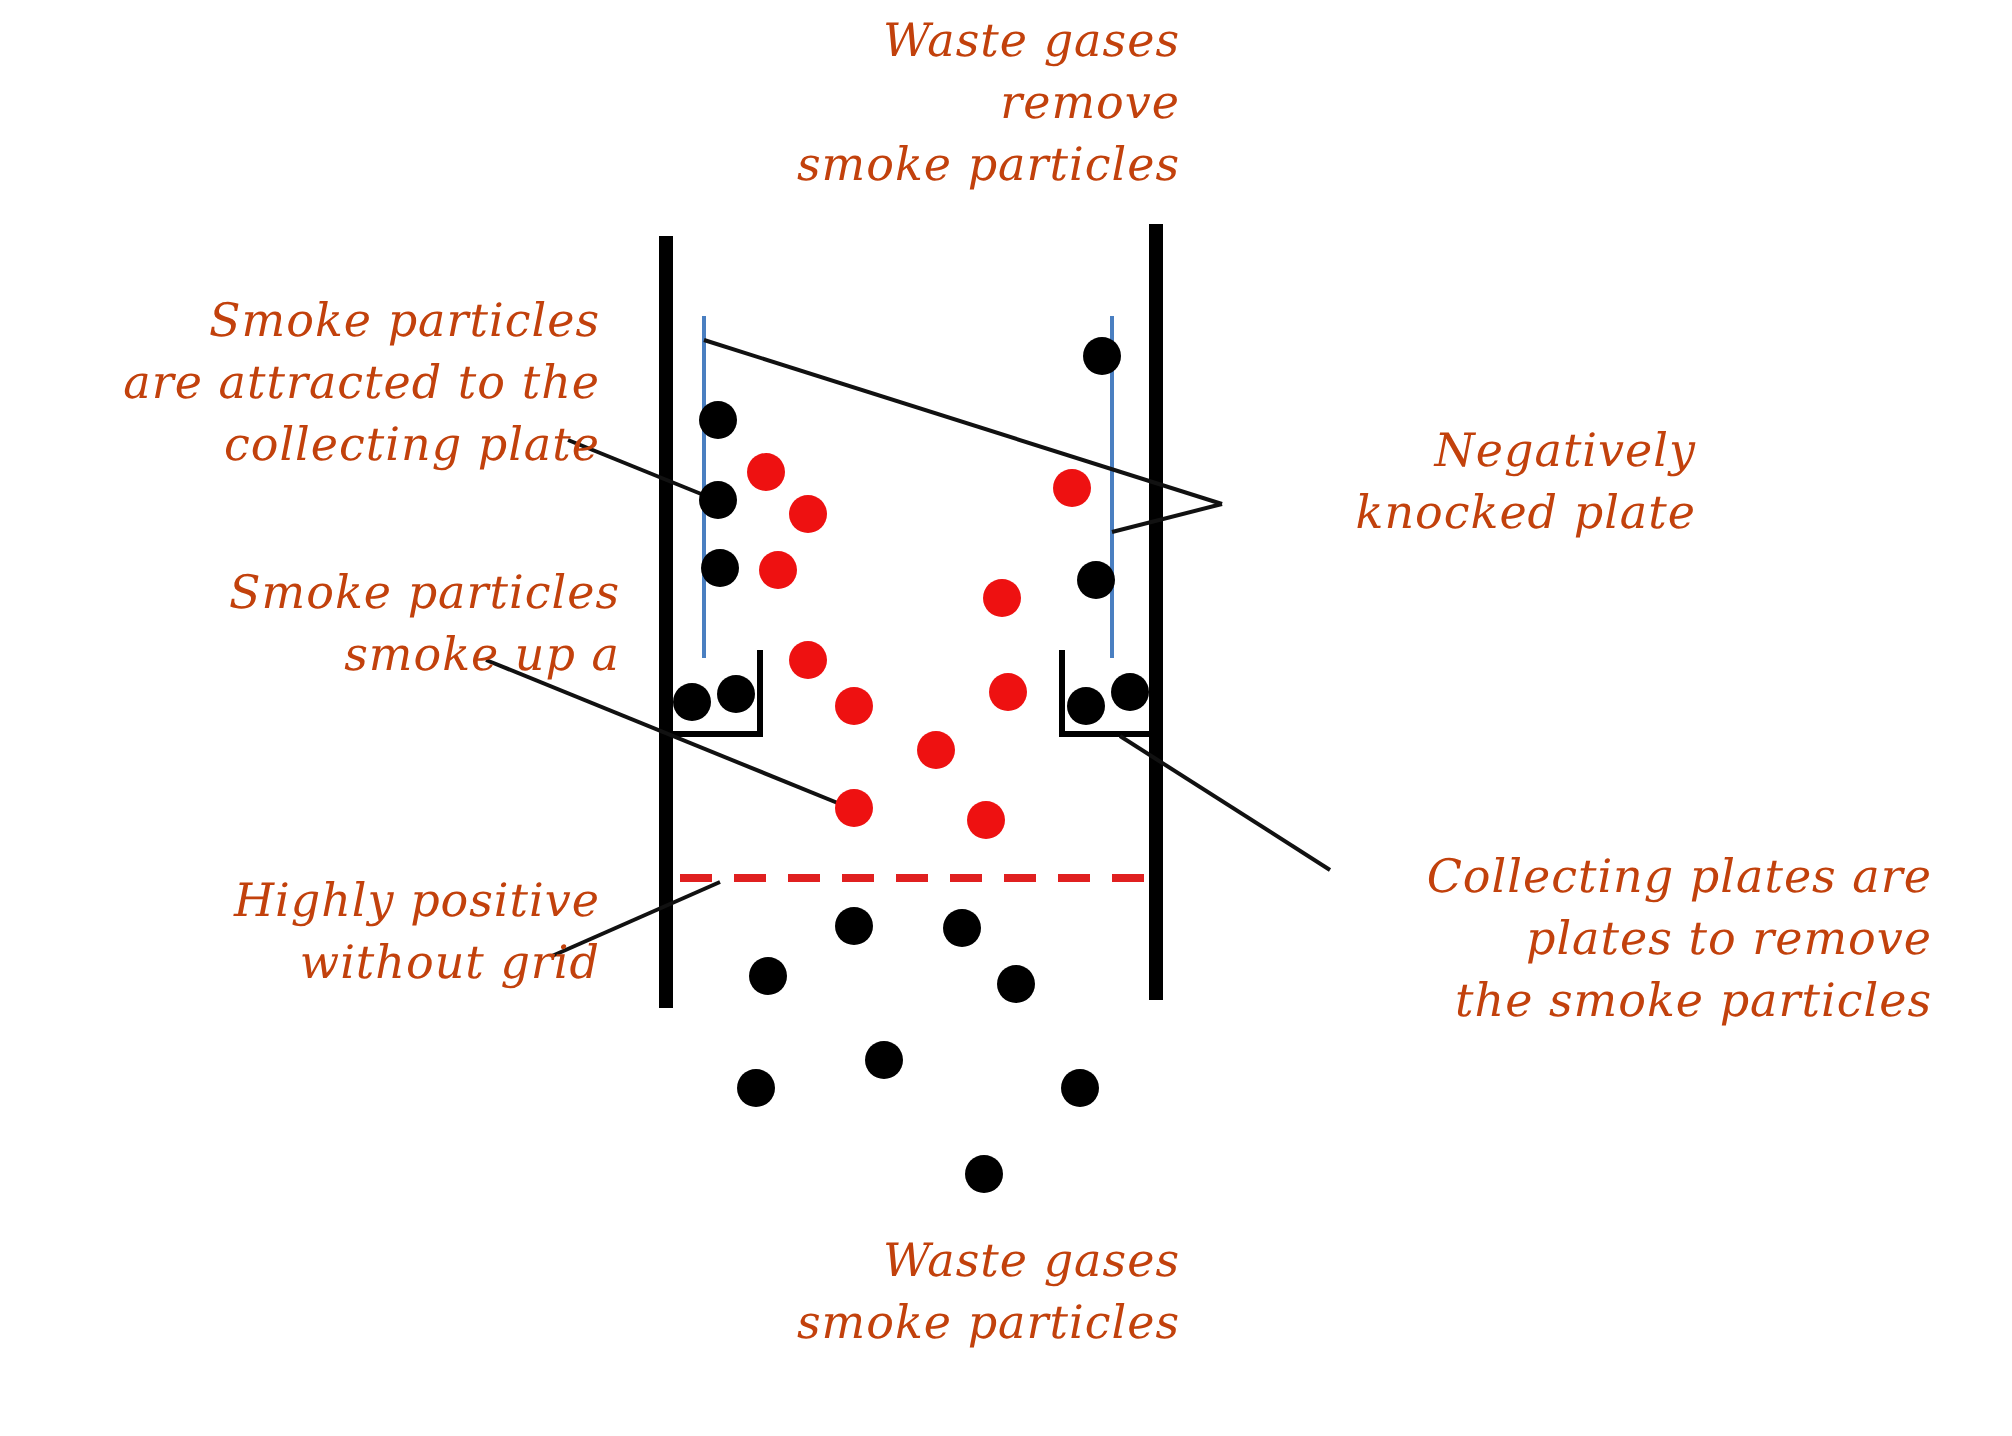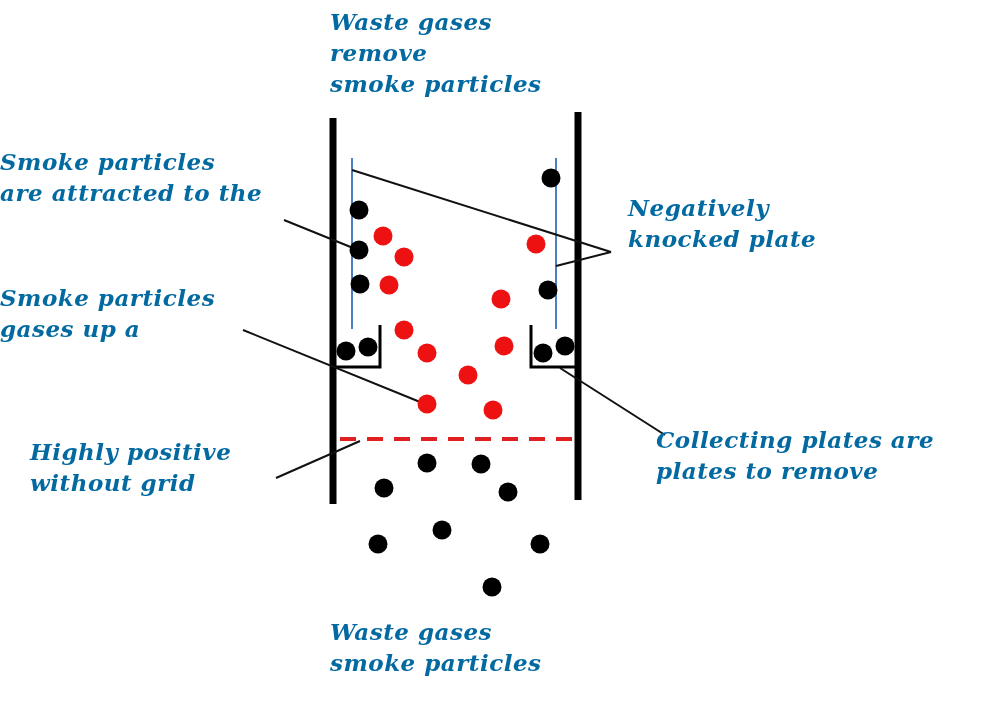--- a/index.html
+++ b/index.html
@@ -2,25 +2,25 @@
 <html><head>
 <meta charset="utf-8">
 <style>
   html, body { margin: 0; padding: 0; background: #ffffff; }
   #stage { position: relative; width: 1006px; height: 718px; overflow: hidden; background: #fff; }
   svg#diagram { position: absolute; left: 0; top: 0; }
   .lbl {
     position: absolute;
     font-family: "DejaVu Serif", "Liberation Serif", serif;
     font-style: italic;
-    font-weight: bold;
+    font-weight: normal;
     font-size: 23px;
     line-height: 31px;
-    color: #0369a1;
-    text-align: left;
+    color: #c2410c;
+    text-align: right;
     white-space: nowrap;
     letter-spacing: 0.5px;
   }
   .lbl span { display: block; }
 </style>
 </head>
 <body>
 
 <div id="stage">
   <svg id="diagram" width="1006" height="718" viewBox="0 0 1006 718">
@@ -79,39 +79,41 @@
 
   <div class="lbl" style="left:330px;top:6px;width:260px;">
     <span>Waste gases</span>
     <span>remove</span>
     <span>smoke particles</span>
   </div>
 
   <div class="lbl" style="left:0px;top:146px;width:300px;">
     <span>Smoke particles</span>
     <span>are attracted to the</span>
+    <span>collecting plate</span>
   </div>
 
   <div class="lbl" style="left:0px;top:282px;width:310px;">
     <span>Smoke particles</span>
-    <span>gases up a</span>
+    <span>smoke up a</span>
   </div>
 
   <div class="lbl" style="left:30px;top:436px;width:270px;">
     <span>Highly positive</span>
     <span>without grid</span>
   </div>
 
-  <div class="lbl" style="left:628px;top:192px;width:220px;">
+  <div class="lbl" style="left:628px;top:211px;width:220px;">
     <span>Negatively</span>
     <span>knocked plate</span>
   </div>
 
   <div class="lbl" style="left:656px;top:424px;width:310px;">
     <span>Collecting plates are</span>
     <span>plates to remove</span>
+    <span>the smoke particles</span>
   </div>
 
   <div class="lbl" style="left:330px;top:616px;width:260px;">
     <span>Waste gases</span>
     <span>smoke particles</span>
   </div>
 </div>
 
 </body></html>

